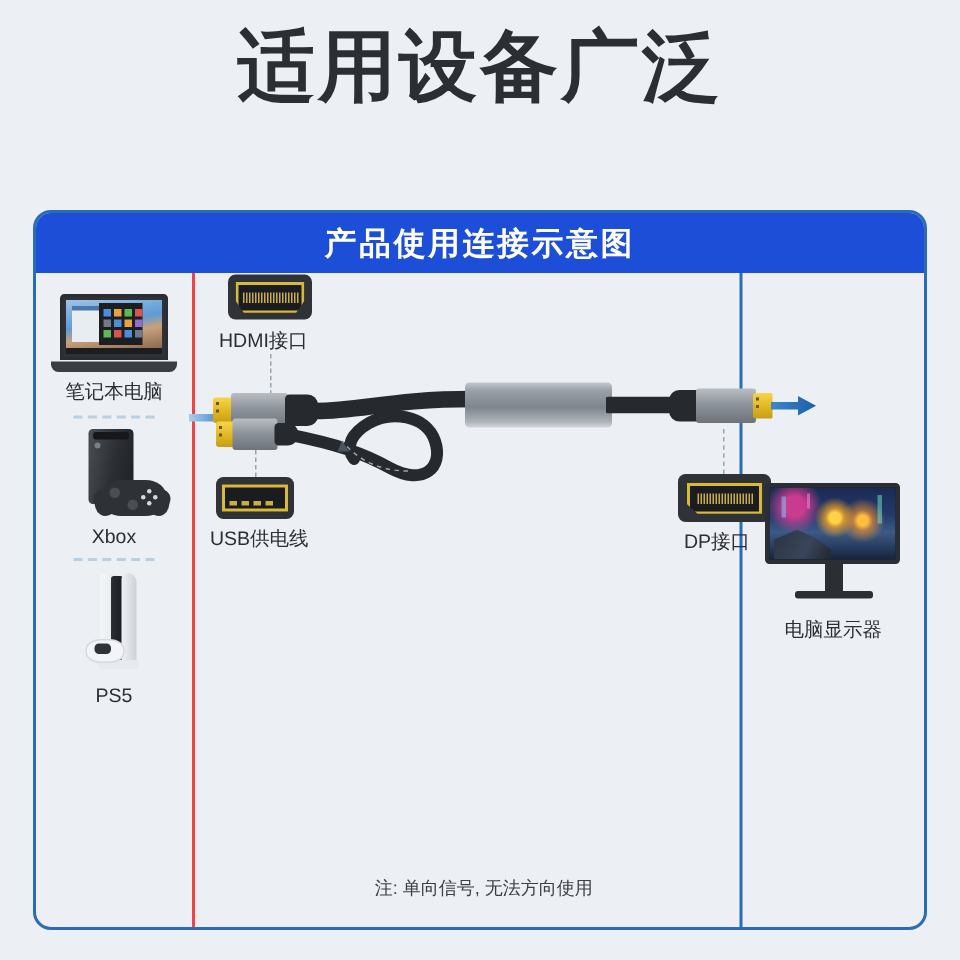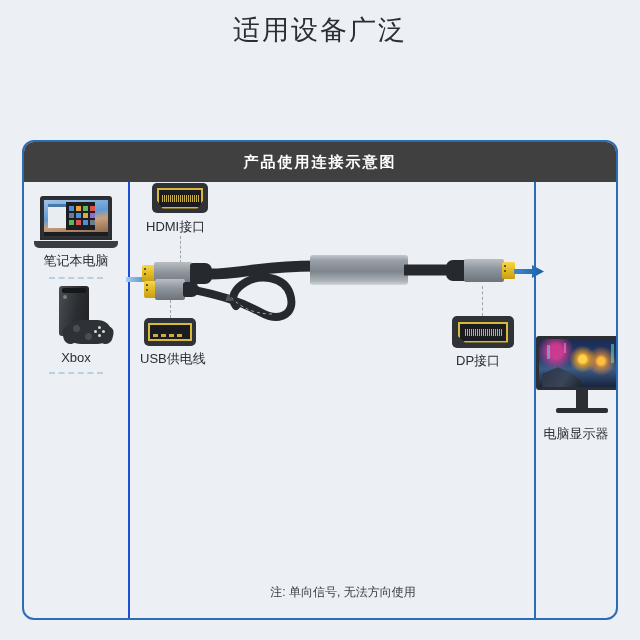--- a/index.html
+++ b/index.html
@@ -6,48 +6,48 @@
   body{
     width:640px;height:640px;
     background:#eceff3;
     font-family:"Liberation Sans","DejaVu Sans",sans-serif;
     overflow:hidden;
     position:relative;
   }
   
   .header{ text-align:center; padding-top:14px; }
   .title{
-    font-size:27px; font-weight:normal; color:#2b2f33;
+    font-size:52px; font-weight:bold; color:#2b2f33;
     letter-spacing:2px; line-height:1.2;
   }
   .subtitle{
     margin-top:14px;
     font-size:20px; color:#3a4046; letter-spacing:0.5px;
   }
   
   .frame{
     position:absolute; left:22px; top:140px;
     width:596px; height:480px;
     border:2px solid #2a6cb5;
     border-radius:12px;
     box-sizing:border-box;
     background:#eceff3;
     overflow:hidden;
   }
   .banner{
     height:40px;
-    background:#404040;
+    background:#1d4ed8;
     color:#ffffff;
     display:flex;align-items:center;justify-content:center;
-    font-size:15px; font-weight:bold; letter-spacing:2px;
+    font-size:21px; font-weight:bold; letter-spacing:2px;
   }
   .cols{ position:absolute; left:0; top:40px; right:0; bottom:0; display:flex; }
-  .col-left{ width:104px; border-right:2px solid #1d4ed8; position:relative; }
+  .col-left{ width:104px; border-right:2px solid #ef4444; position:relative; }
   .col-mid{ flex:1; position:relative; border-right:2px solid #2a6cb5;}
-  .col-right{ width:80px; position:relative;margin-top:14px; }
+  .col-right{ width:121px; position:relative; }
 
   
   .dev{ text-align:center; }
   .dev-label{ font-size:13px; color:#2b2f33; margin-top:4px; }
   .dashsep{
     width:54px;margin:7px auto;
     border-top:2px dashed #b9cfe4;
   }
   
   .laptop{ width:84px;height:52px;margin:14px auto 0; position:relative;}
@@ -267,20 +267,31 @@
             <div class="pad-abxy" style="left:35px;top:10px;background:#d9d9d9;"></div>
             <div class="pad-abxy" style="left:27px;top:10px;background:#d9d9d9;"></div>
             <div class="pad-abxy" style="left:31px;top:14px;background:#d9d9d9;"></div>
           </div>
         </div>
         <div class="dev-label">Xbox</div>
       </div>
 
       <div class="dashsep"></div>
 
+      <div class="dev">
+        <div class="ps5">
+          <div class="ps5-side"></div>
+          <div class="ps5-core"></div>
+          <div class="ps5-side2"></div>
+          <div class="ps5-base"></div>
+          <div class="ps5-ctrl"></div>
+          <div class="ps5-ctrl-dark"></div>
+        </div>
+        <div class="dev-label">PS5</div>
+      </div>
 
     </div>
 
     <div class="col-mid">
       <div class="mid-inner">
 
         <div class="port-icon port-hdmi">
           <div class="hdmi-mouth">
             <div class="pins">
               <i class="pin"></i>

